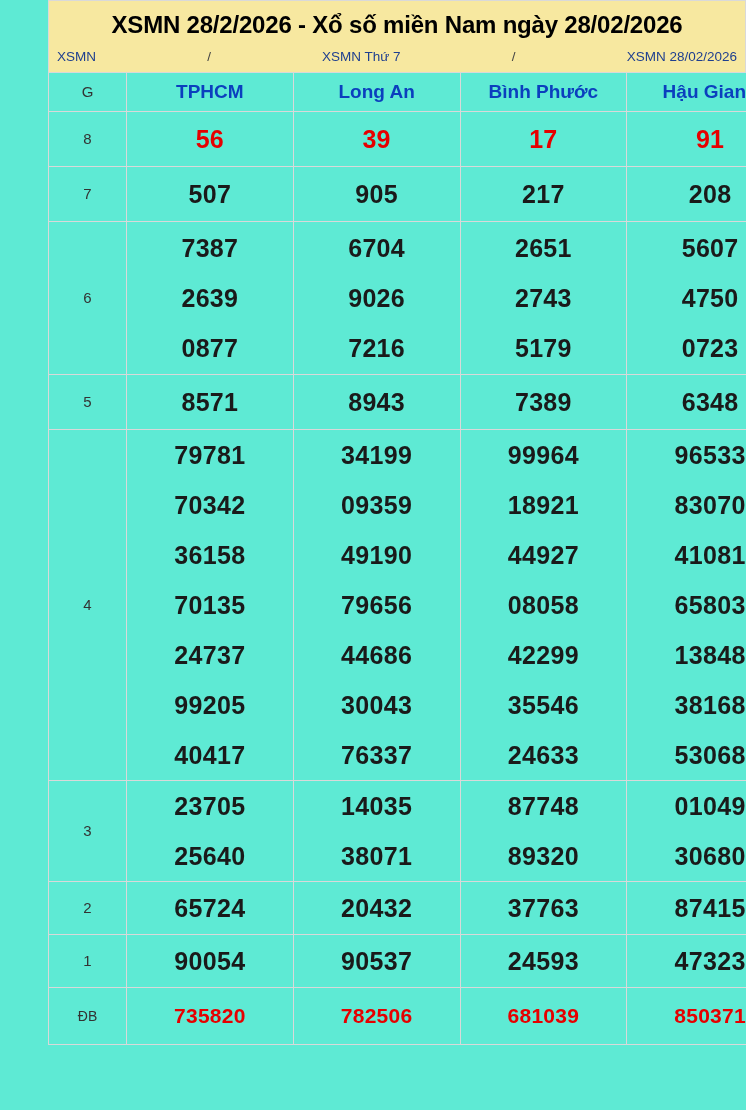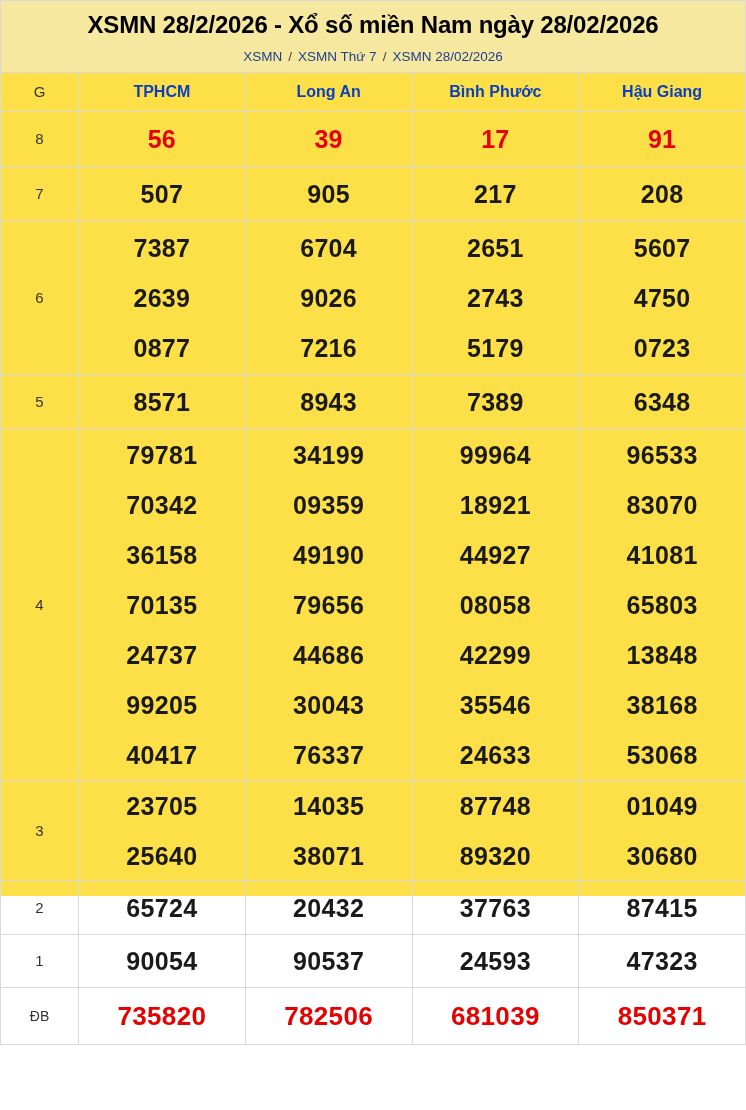--- a/index.html
+++ b/index.html
@@ -9,23 +9,24 @@
   }
   body {
     width: 746px;
     height: 1110px;
     font-family: "Liberation Sans", sans-serif;
     color: #000;
     overflow: hidden;
   }
   .page {
     width: 746px;
-    height: 896px;
+    height: 1110px;
     box-sizing: border-box;
-    background: #fde047;
+    background: #5eead4;
+    padding-left: 48px;
   }
   .header {
     background: #f7e8a0;
     border: 1px solid #d9d9d9;
     border-bottom: none;
     box-sizing: border-box;
     padding: 10px 8px 8px 8px;
     text-align: center;
   }
   .header-title {
@@ -33,21 +34,21 @@
     font-weight: bold;
     color: #000;
     line-height: 1.2;
     letter-spacing: -0.2px;
   }
   .breadcrumb {
     margin-top: 9px;
     font-size: 13.5px;
     color: #1a1a1a;
     display: flex;
-    justify-content: center;
+    justify-content: space-between;
     align-items: center;
     gap: 6px;
     flex-wrap: nowrap;
   }
   .breadcrumb a {
     color: #1f3f8f;
     text-decoration: none;
   }
   .breadcrumb .sep {
     color: #444;
@@ -69,21 +70,21 @@
   .prize-label {
     font-size: 15px;
     color: #333;
     font-weight: normal;
   }
   .prize-label.small {
     font-size: 14px;
   }
   thead th {
     height: 38px;
-    font-size: 16px;
+    font-size: 19px;
     font-weight: bold;
   }
   thead th.province a {
     color: #0b3fbe;
     text-decoration: none;
     font-weight: bold;
   }
   thead th.gcol {
     font-weight: normal;
     font-size: 15px;
@@ -108,21 +109,21 @@
   tr.row-g8 td { height: 54px; }
   tr.row-g7 td { height: 54px; }
   tr.row-g6 td { height: 152px; text-align: center; }
   tr.row-g5 td { height: 54px; }
   tr.row-g4 td { height: 350px; }
   tr.row-g3 td { height: 100px; }
   tr.row-g2 td { height: 52px; }
   tr.row-g1 td { height: 52px; }
   tr.row-db td { height: 56px; }
   .num.db {
-    font-size: 26px;
+    font-size: 21px;
     color: #e60000;
     font-weight: bold;
   }
 </style>
 </head>
 <body>
 
 <div class="page">
 
   <div class="header">

